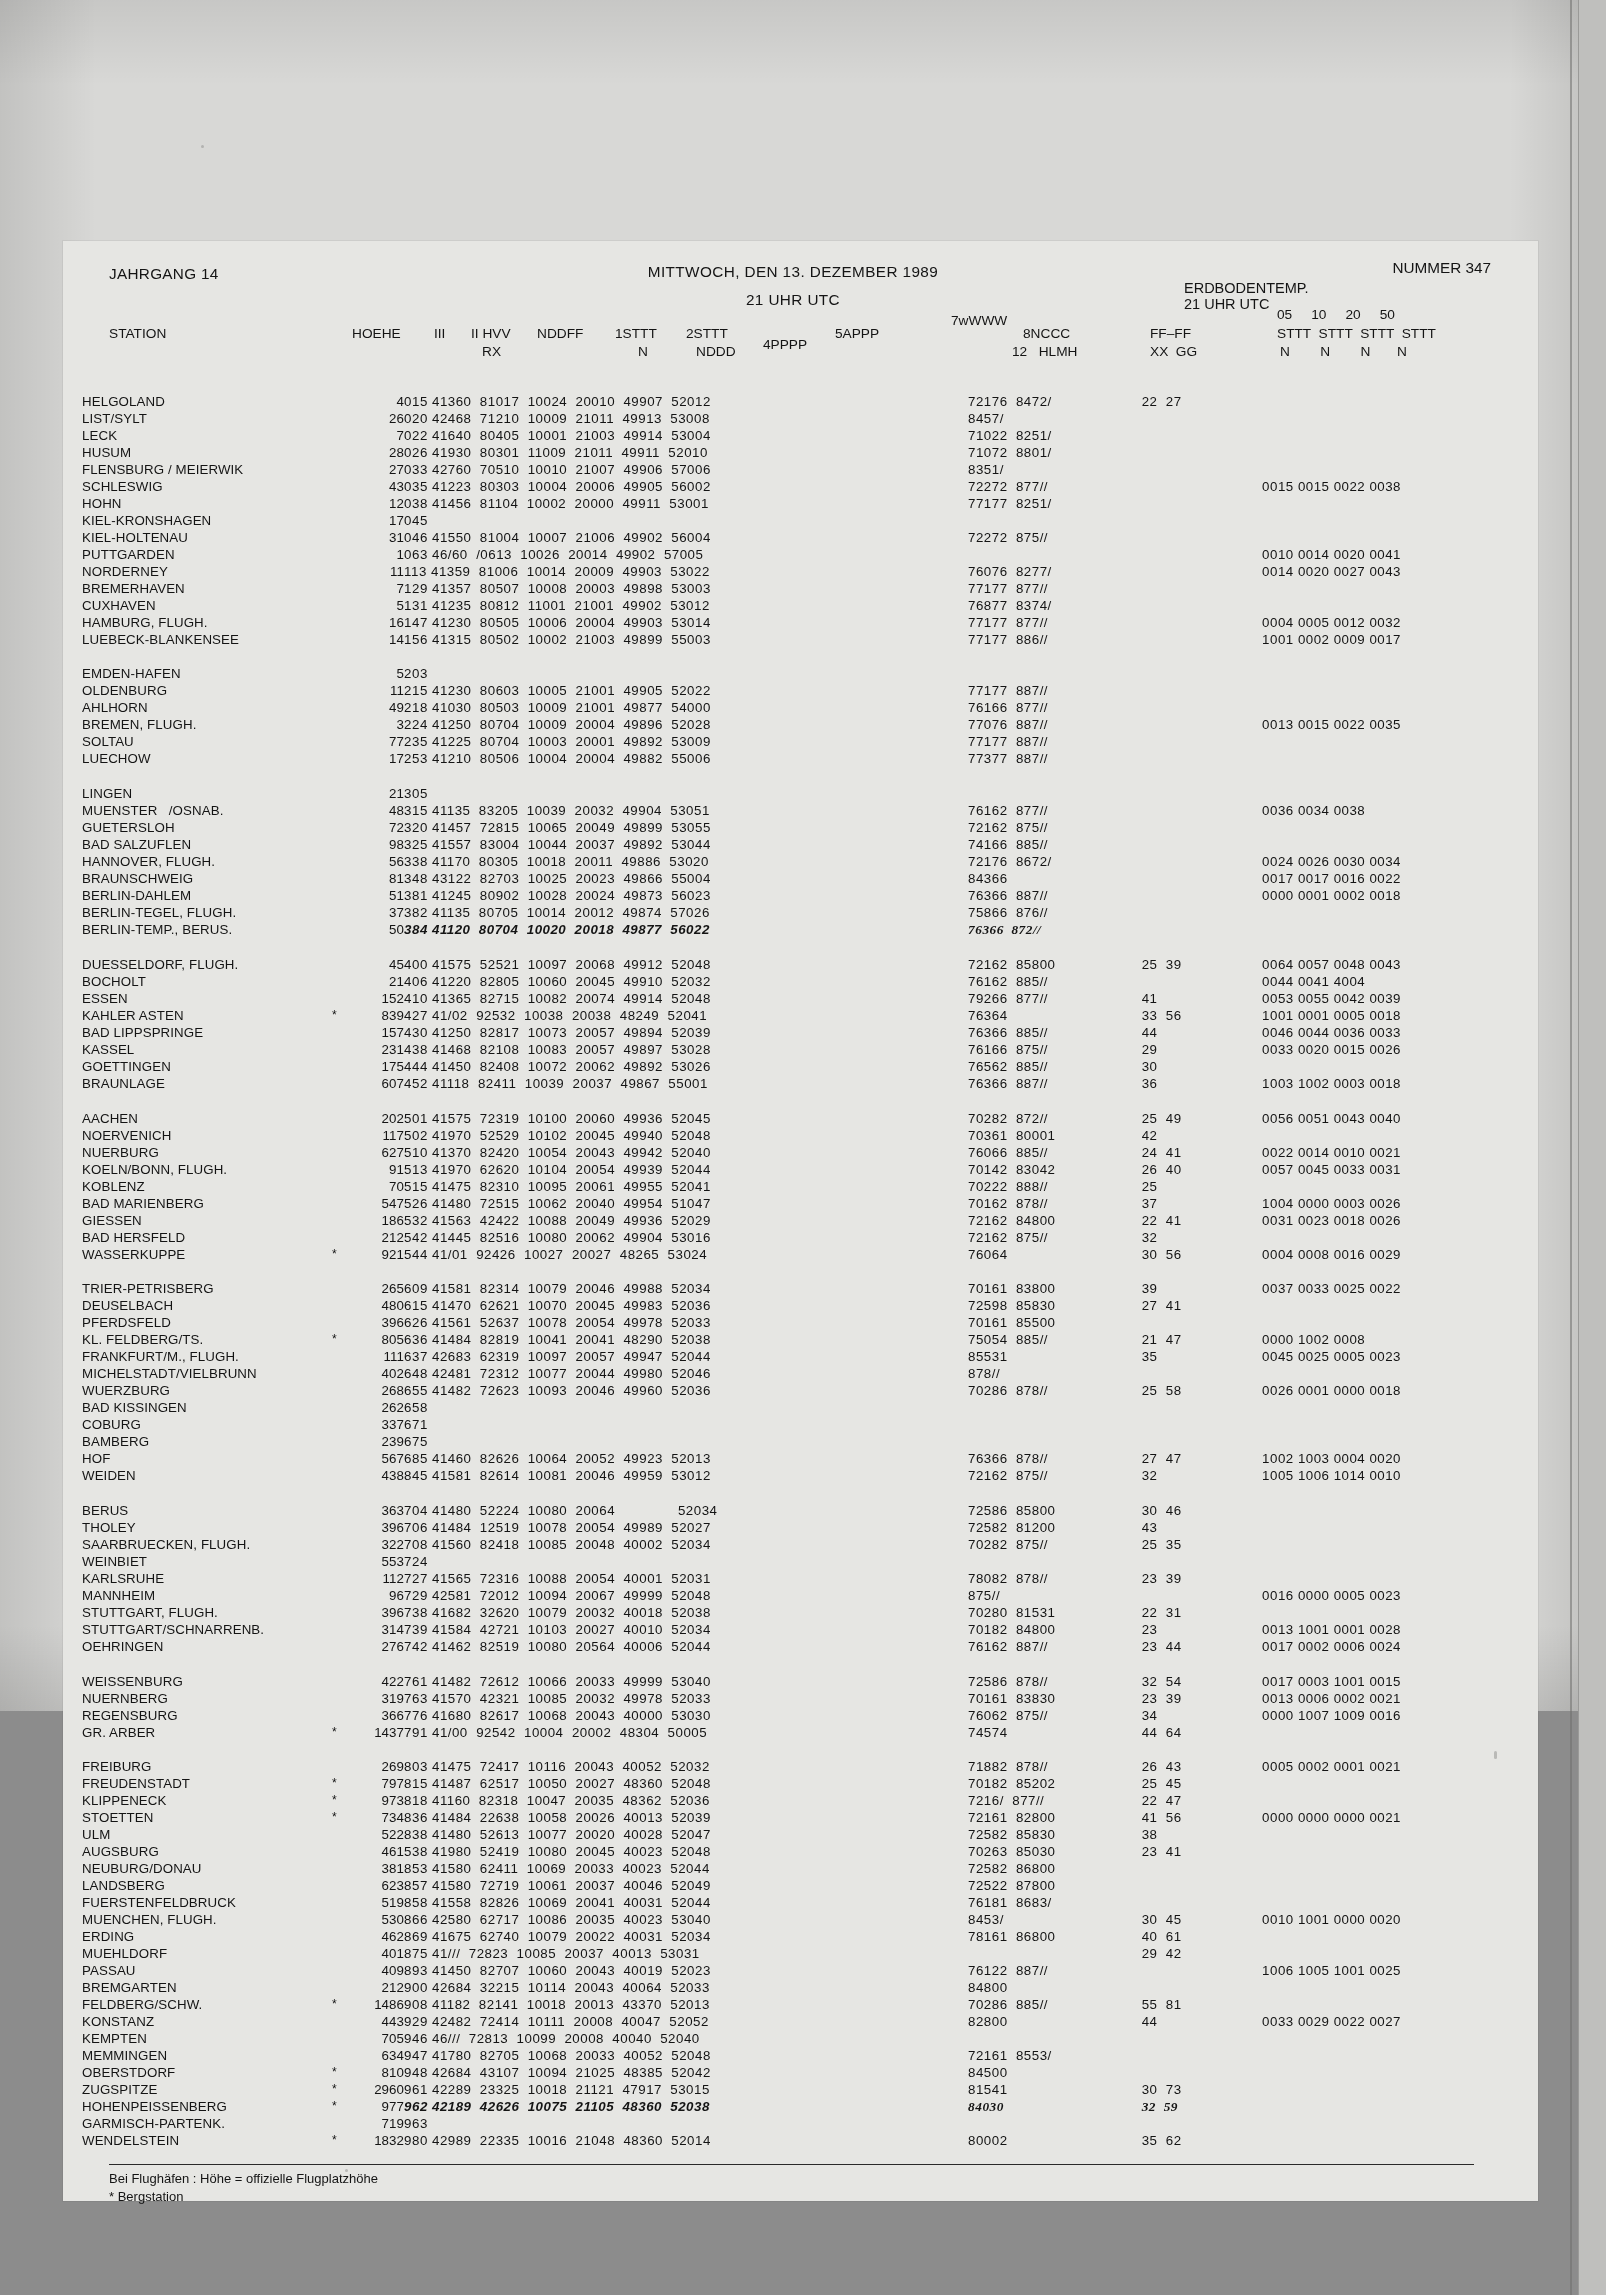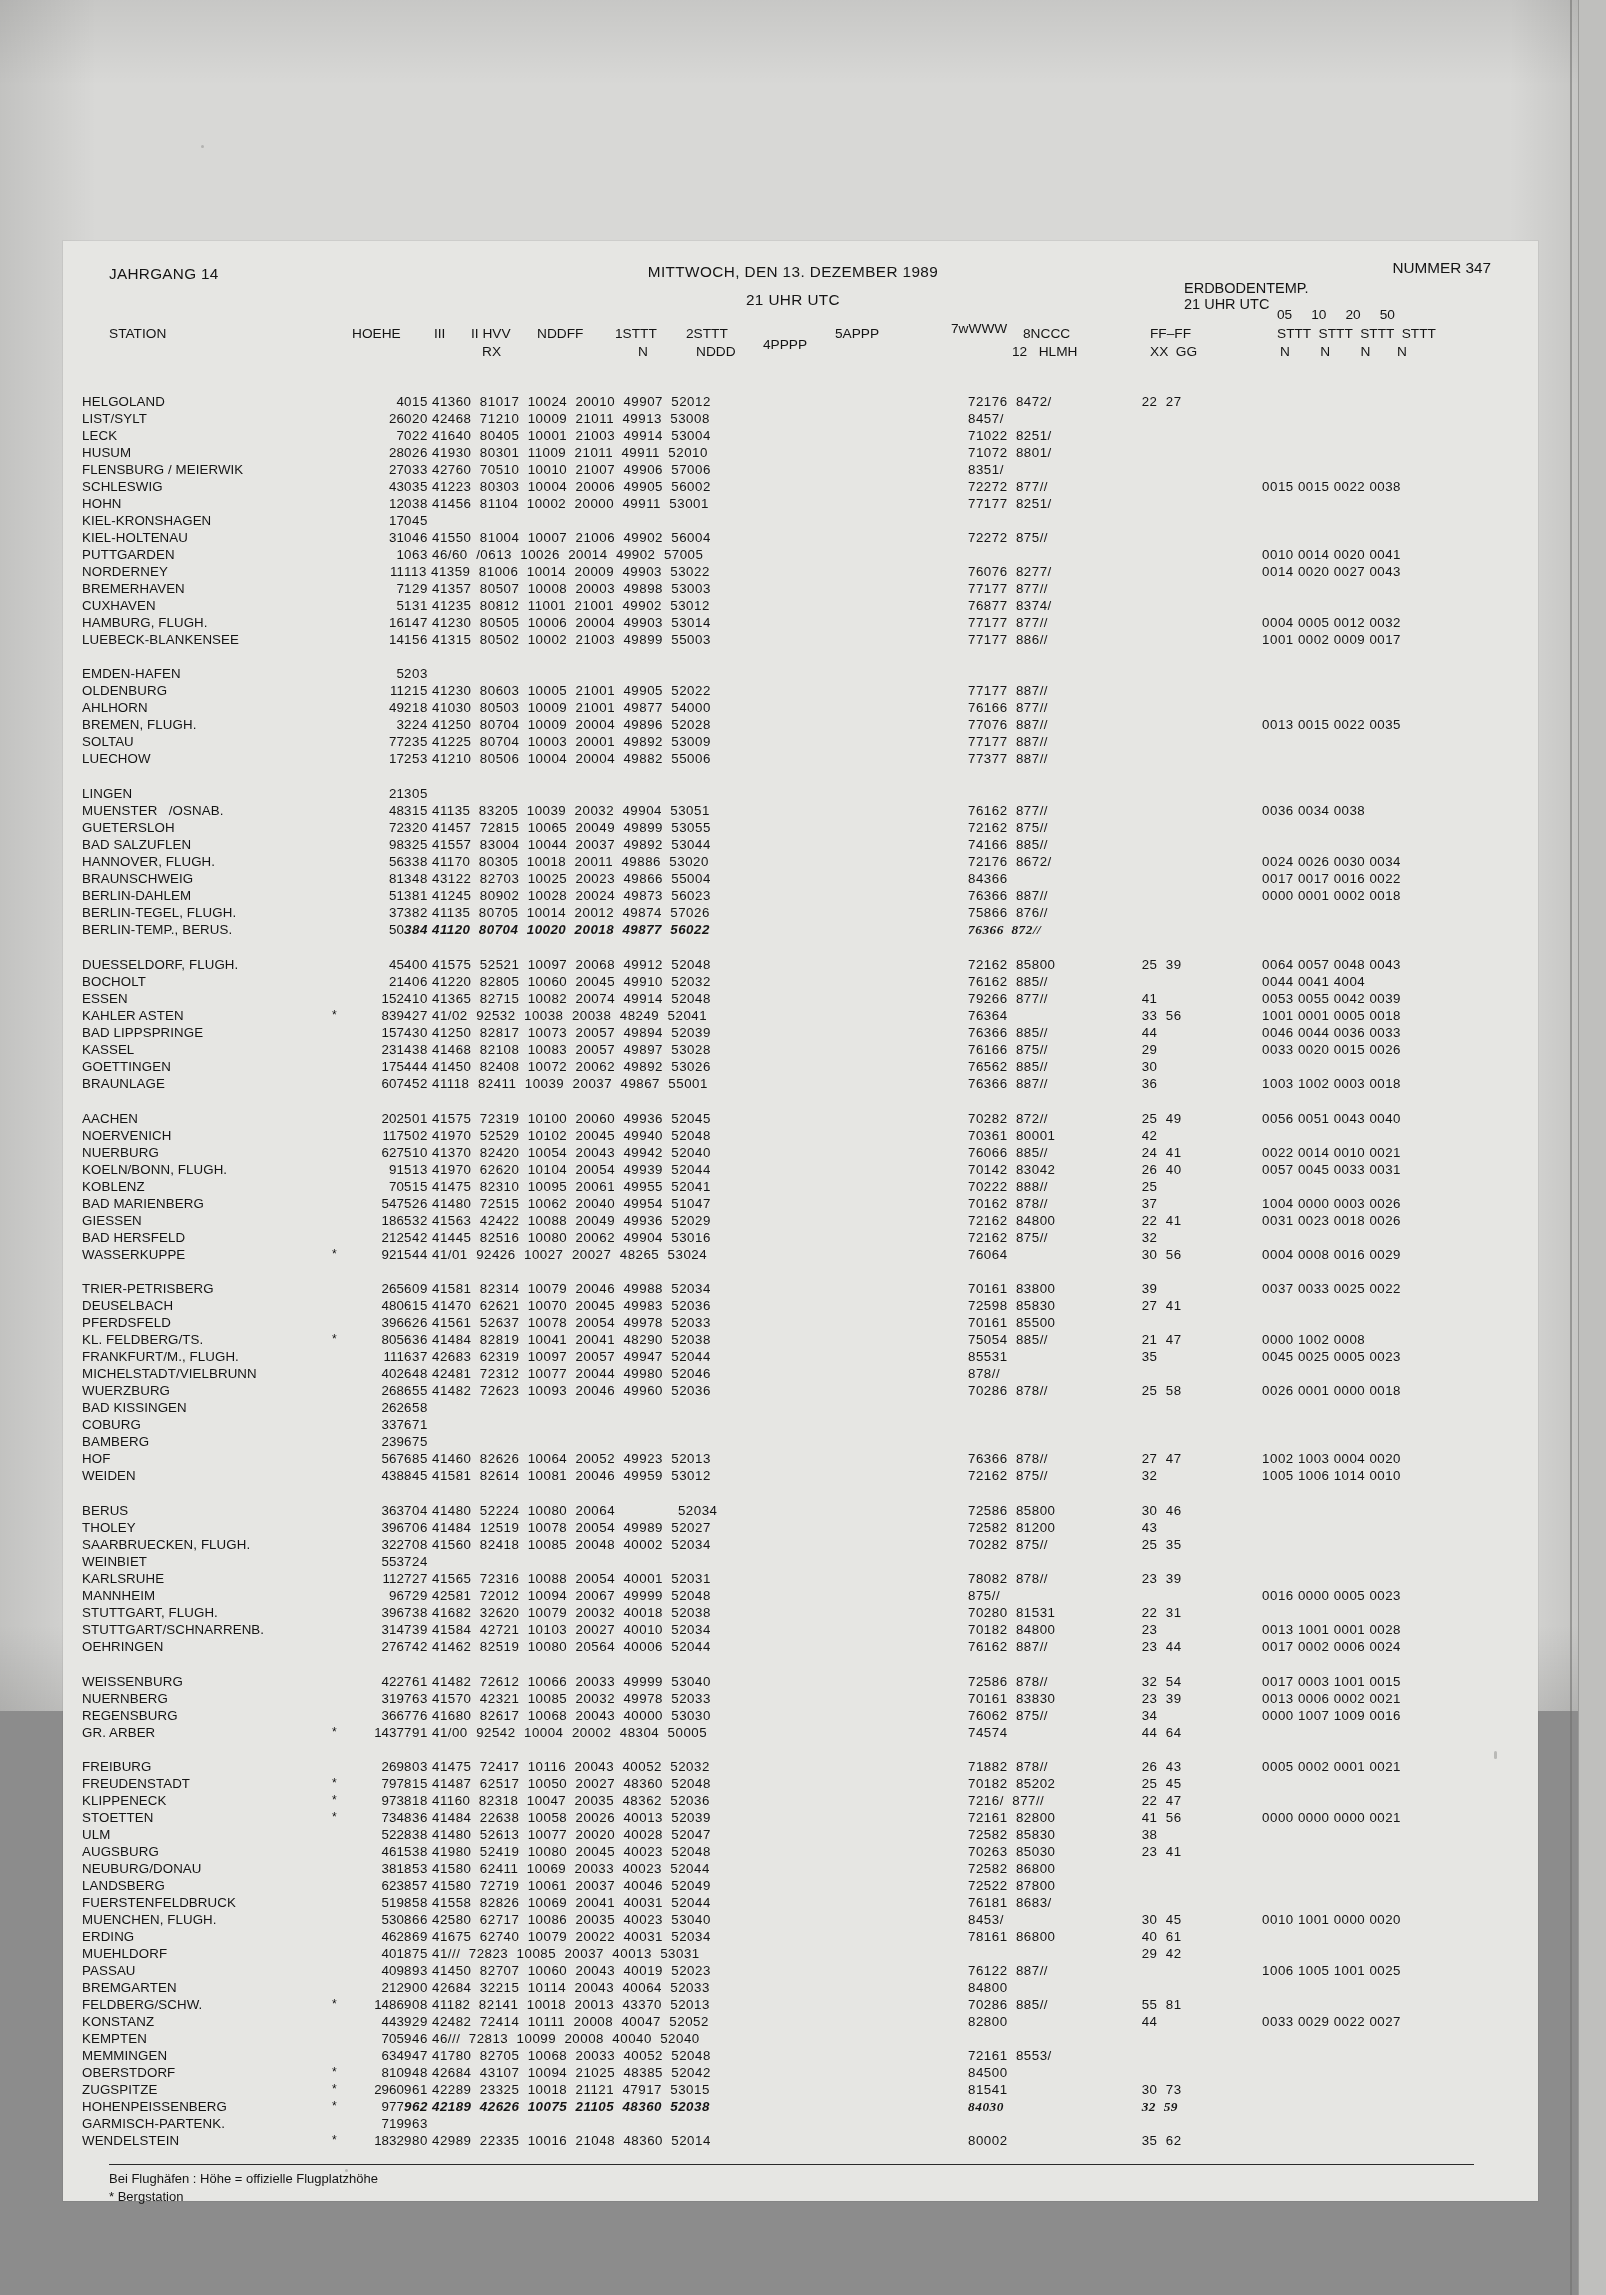--- a/index.html
+++ b/index.html
@@ -209,21 +209,21 @@
         <div class="c" style="left:352px; top:17.7px;">III</div>
         <div class="c" style="left:389px; top:17.7px;">II HVV</div>
         <div class="c" style="left:400px; top:35px;">RX</div>
         <div class="c" style="left:455px; top:17.7px;">NDDFF</div>
         <div class="c" style="left:533px; top:17.7px;">1STTT</div>
         <div class="c" style="left:556px; top:35px;">N</div>
         <div class="c" style="left:604px; top:17.7px;">2STTT</div>
         <div class="c" style="left:614px; top:35px;">NDDD</div>
         <div class="c" style="left:681px; top:28px;">4PPPP</div>
         <div class="c" style="left:753px; top:17.7px;">5APPP</div>
-        <div class="c" style="left:869px; top:12px;">7wWWW</div>
+        <div class="c" style="left:869px; top:4px;">7wWWW</div>
         <div class="c" style="left:941px; top:17.7px;">8NCCC</div>
         <div class="c" style="left:930px; top:35px;">12   HLMH</div>
         <div class="c" style="left:1068px; top:17.7px;">FF–FF</div>
         <div class="c" style="left:1068px; top:35px;">XX  GG</div>
         <div class="c" style="left:1195px; top:-1.6px;">05     10     20     50</div>
         <div class="c" style="left:1195px; top:17.7px;">STTT  STTT  STTT  STTT</div>
         <div class="c" style="left:1198px; top:35px;">N        N        N       N</div>
       </div>
 
       <table class="data">

